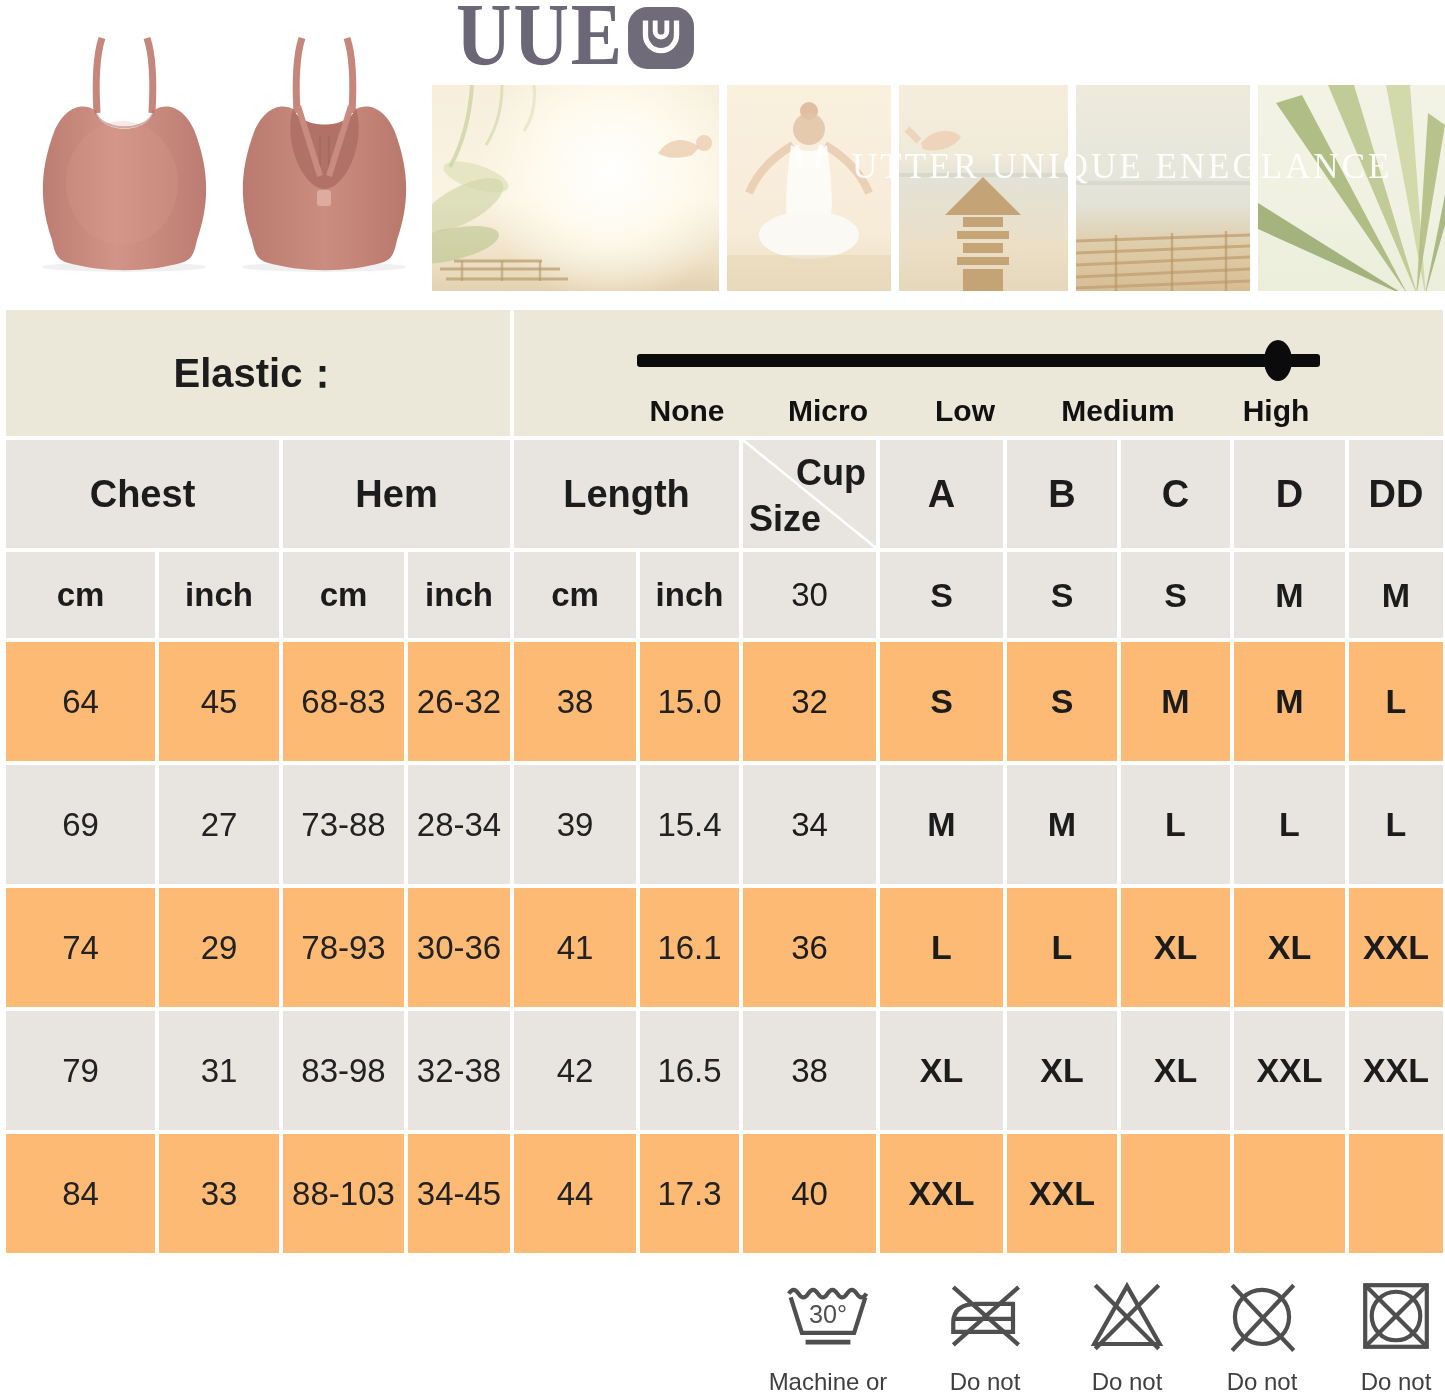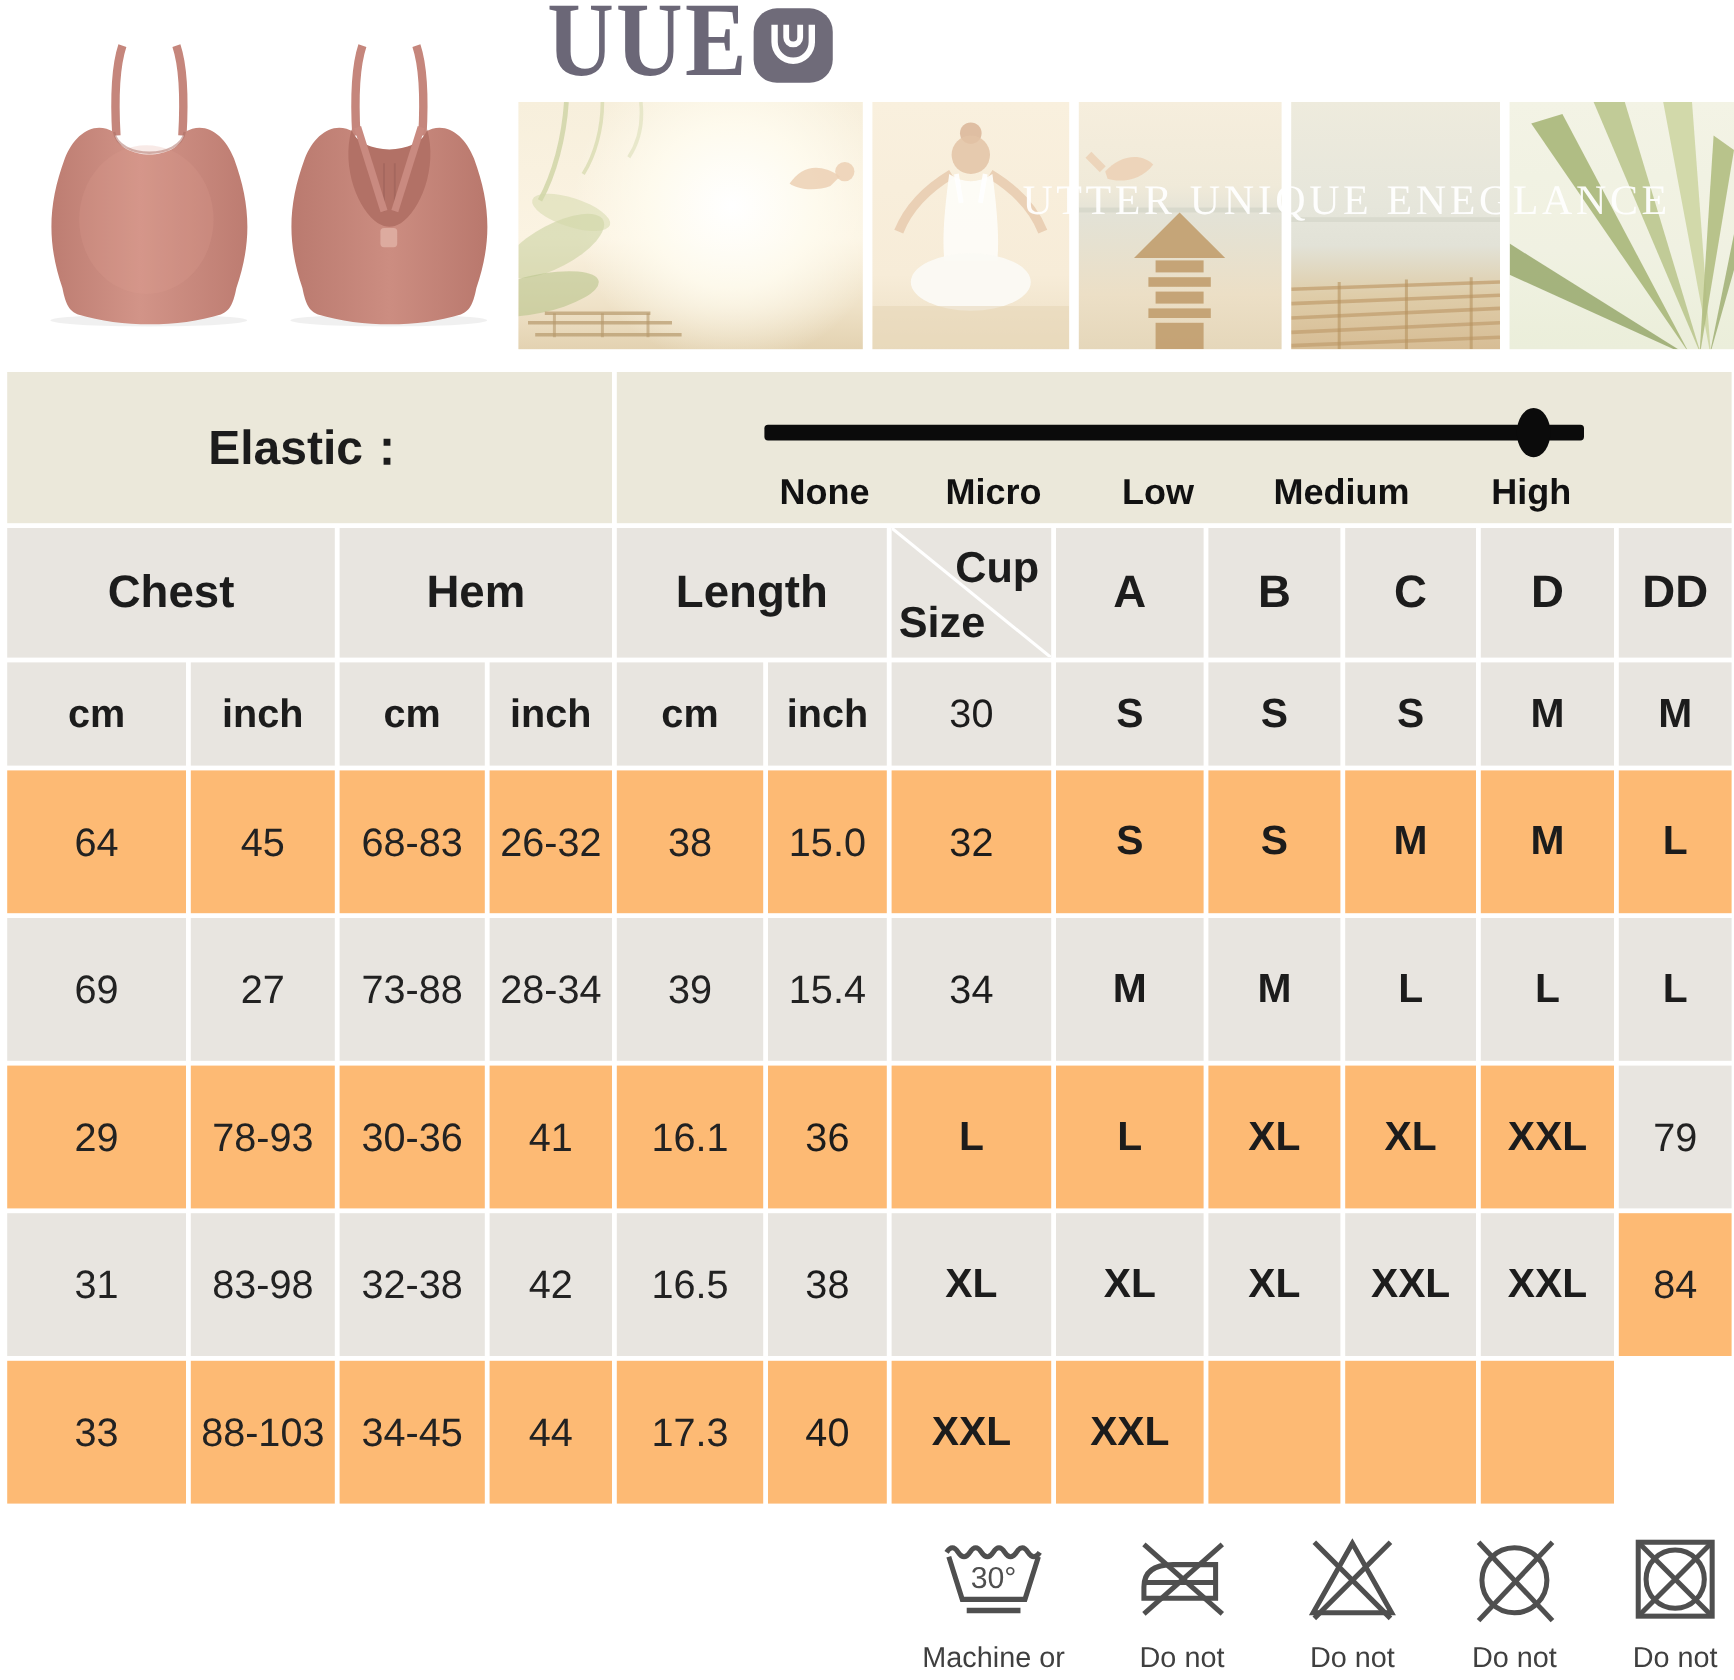--- a/index.html
+++ b/index.html
@@ -238,20 +238,21 @@
     <div class="cell bg-gray data">28-34</div>
     <div class="cell bg-gray data">39</div>
     <div class="cell bg-gray data">15.4</div>
     <div class="cell bg-gray sizeval">34</div>
     <div class="cell bg-gray cupval">M</div>
     <div class="cell bg-gray cupval">M</div>
     <div class="cell bg-gray cupval">L</div>
     <div class="cell bg-gray cupval">L</div>
     <div class="cell bg-gray cupval">L</div>
 
+    <div class="cell bg-cream data">74</div>
     <div class="cell bg-cream data">29</div>
     <div class="cell bg-cream data">78-93</div>
     <div class="cell bg-cream data">30-36</div>
     <div class="cell bg-cream data">41</div>
     <div class="cell bg-cream data">16.1</div>
     <div class="cell bg-cream sizeval">36</div>
     <div class="cell bg-cream cupval">L</div>
     <div class="cell bg-cream cupval">L</div>
     <div class="cell bg-cream cupval">XL</div>
     <div class="cell bg-cream cupval">XL</div>

